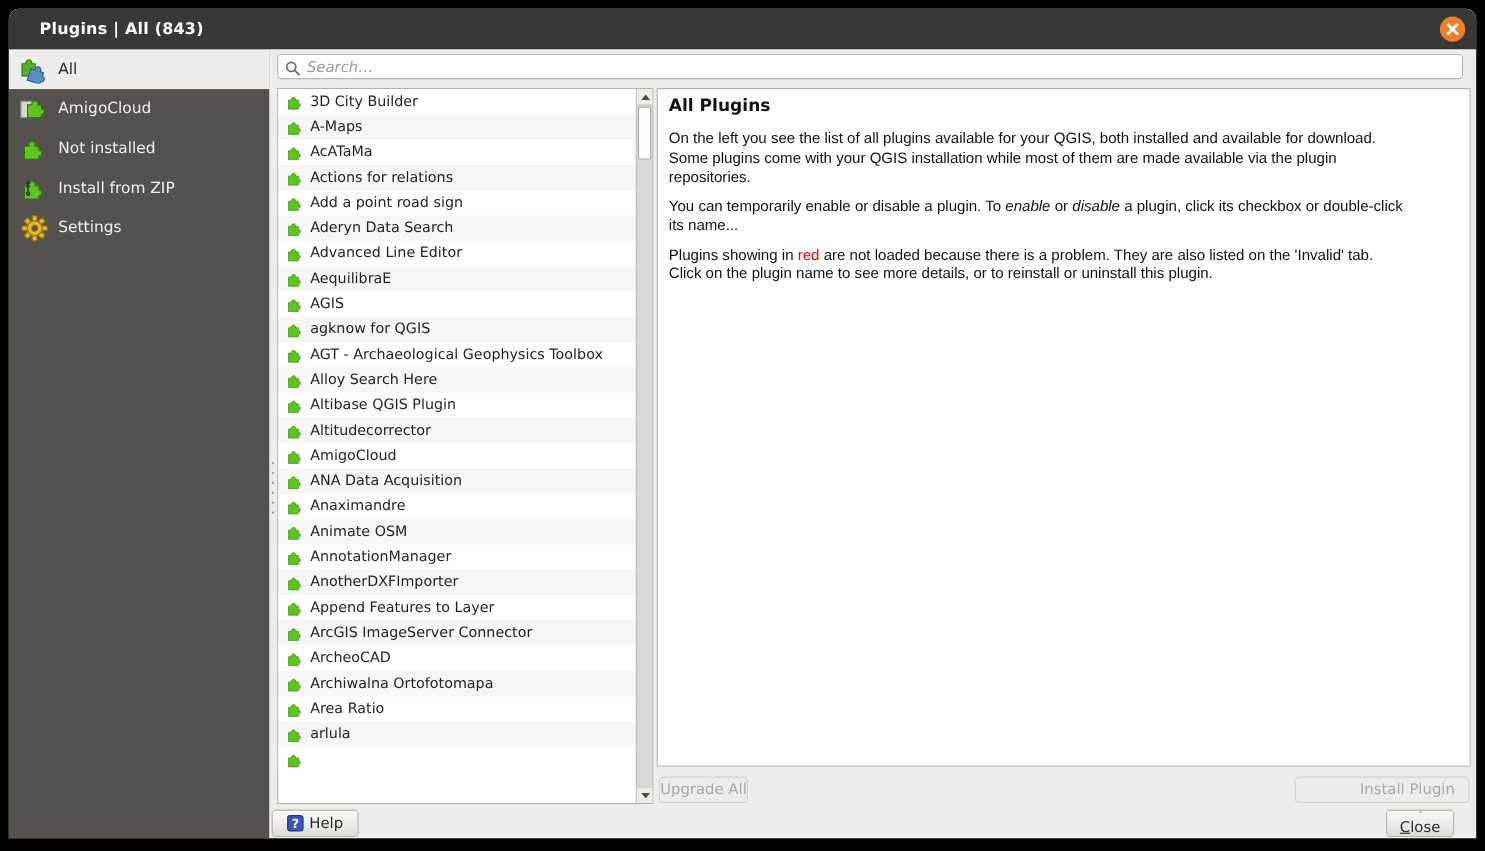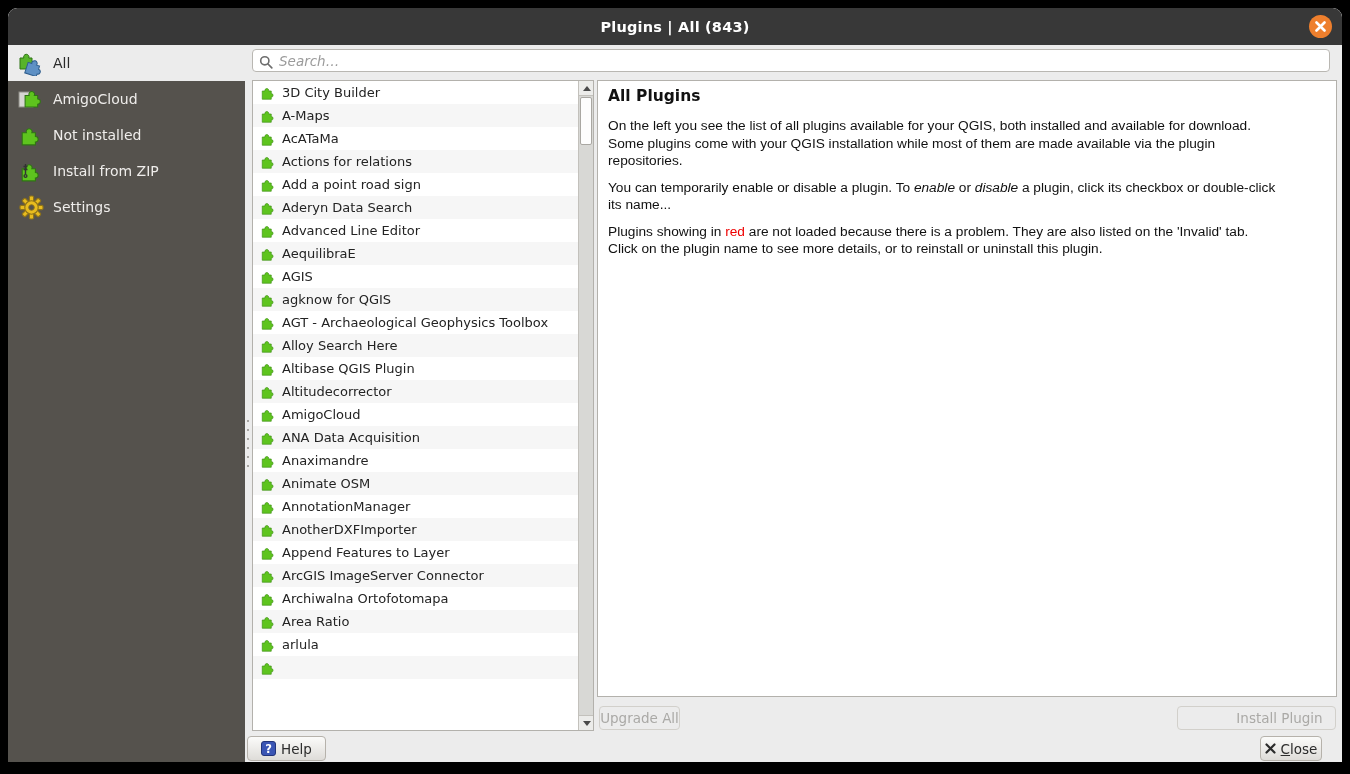--- a/index.html
+++ b/index.html
@@ -5,21 +5,21 @@
   * { margin:0; padding:0; box-sizing:border-box; }
   html,body { width:1350px; height:774px; background:#000; overflow:hidden;
               font-family:"DejaVu Sans", sans-serif; }
 
   .window { position:absolute; left:8px; top:8px; width:1334px; height:754px;
             background:#ececec; border-radius:9px 9px 0 0; overflow:hidden; }
 
   
   .titlebar { position:absolute; left:0; top:0; width:100%; height:37px;
               background:#383838; border-radius:9px 9px 0 0;
-              display:flex; align-items:center; justify-content:center; }
+              display:flex; align-items:center; justify-content:flex-start;padding-left:28px; }
   .titlebar .title { color:#ffffff; font-size:14.5px; font-weight:bold; letter-spacing:0.2px; }
   .close-circle { position:absolute; right:10px; top:7px; width:23px; height:23px;
                   border-radius:50%; background:#ee7f2d; display:flex;
                   align-items:center; justify-content:center; cursor:pointer; }
 
   
   .sidebar { position:absolute; left:0; top:37px; width:237px; height:717px;
              background:#55524d; }
   .side-item { height:36px; display:flex; align-items:center; padding-left:10px;
                color:#efedeb; font-size:14px; cursor:pointer; }
@@ -83,21 +83,21 @@
   .qbtn { position:absolute; height:24px; border:1px solid #d2d0cb; border-radius:4px;
           background:#ececec; color:#aaa9a6; font-size:13.5px; }
   .qbtn[disabled] { cursor:default; }
   .upgrade { left:354px; top:661px; width:81px; }
   .install { left:932px; top:661px; width:159px;padding-left:46px; }
 
   .gbtn { position:absolute; height:25px; border:1px solid #b6b2ab; border-radius:4px;
           background:linear-gradient(#fbfbfa,#dedcd8); color:#2c2c2c; font-size:13.5px;
           display:flex; align-items:center; justify-content:center; gap:5px; }
   .helpbtn { left:2px; top:691px; width:79px; }
-  .closebtn { left:1015px; top:691px; width:62px; }
+  .closebtn { left:1015px; top:691px; width:62px;flex-direction:column; }
   .help-badge { width:15px; height:15px; background:#3a55b4; border:1px solid #22347a;
                 border-radius:3px; color:#fff; font-size:11.5px; font-weight:bold;
                 display:flex; align-items:center; justify-content:center; }
   .mnemonic::first-letter { text-decoration:underline; }
 </style>
 </head>
 <body>
 
 <div class="window">
 
@@ -374,20 +374,28 @@
   </svg>
             </span>
     <span class="rlabel">ArcGIS ImageServer Connector</span>
   </div>
           <div class="row">
     <span class="picon">
               <svg viewBox="0 0 20 20" width="15" height="15">
     <path d="M3 8 H6.6 A2.6 2.6 0 1 1 11.6 8 H15 V11.4 A2.4 2.4 0 1 1 15 16.2 V19 H3 Z" fill="#5ec41e" stroke="#3f8f15" stroke-width="0.9"></path>
   </svg>
             </span>
+    <span class="rlabel">ArcheoCAD</span>
+  </div>
+          <div class="row">
+    <span class="picon">
+              <svg viewBox="0 0 20 20" width="15" height="15">
+    <path d="M3 8 H6.6 A2.6 2.6 0 1 1 11.6 8 H15 V11.4 A2.4 2.4 0 1 1 15 16.2 V19 H3 Z" fill="#5ec41e" stroke="#3f8f15" stroke-width="0.9"></path>
+  </svg>
+            </span>
     <span class="rlabel">Archiwalna Ortofotomapa</span>
   </div>
           <div class="row">
     <span class="picon">
               <svg viewBox="0 0 20 20" width="15" height="15">
     <path d="M3 8 H6.6 A2.6 2.6 0 1 1 11.6 8 H15 V11.4 A2.4 2.4 0 1 1 15 16.2 V19 H3 Z" fill="#5ec41e" stroke="#3f8f15" stroke-width="0.9"></path>
   </svg>
             </span>
     <span class="rlabel">Area Ratio</span>
   </div>

